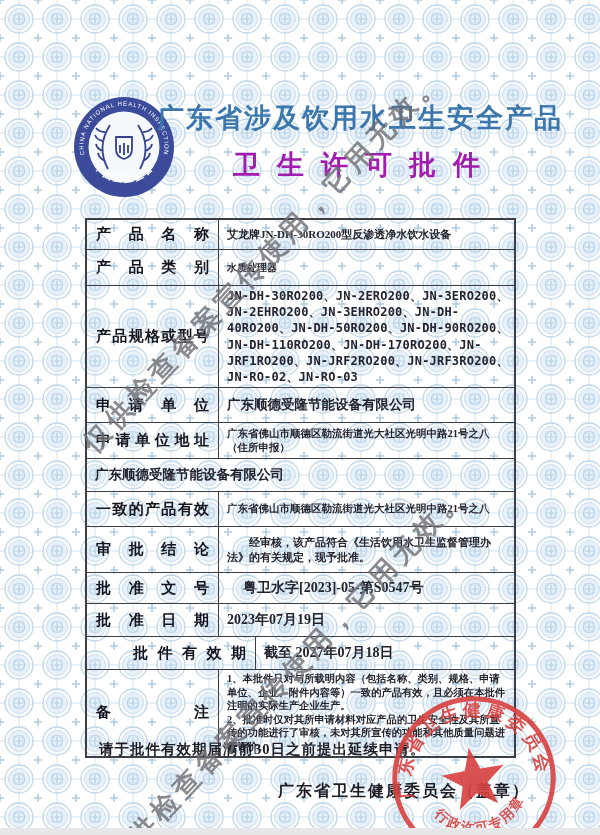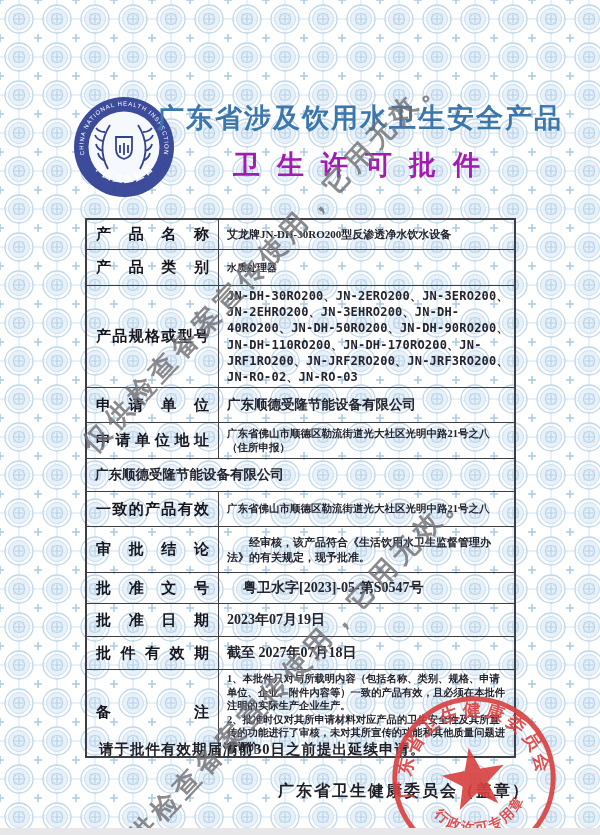--- a/index.html
+++ b/index.html
@@ -27,21 +27,21 @@
   .r-name{min-height:29px;}   .r-name .val span{font-size:11px;}
   .r-cat{min-height:35px;}    .r-cat .val span{font-size:10px;}
   .r-spec{min-height:84px;}   .r-spec .val span{font-family:"DejaVu Sans Mono",monospace;font-size:12px;line-height:1.35;letter-spacing:.2px;}
   .r-app{min-height:34px;}    .r-app .val span{font-size:13.5px;}
   .r-appaddr{min-height:35px;}.r-appaddr .val span{font-size:10.5px;}
   .r-mfr{min-height:32px;}    .r-mfr .val span{font-size:13.5px;}
   .r-mfraddr{min-height:34px;}.r-mfraddr .val span{font-size:10.5px;}
   .r-concl{min-height:45px;}  .r-concl .val span{font-size:11px;line-height:1.35;text-indent:2em;}
   .r-docno{min-height:30px;gap:16px;}  .r-docno .val span{font-size:14px;}
   .r-date{min-height:32px;}   .r-date .val span{font-size:14px;}
-  .r-valid{min-height:32px;}  .r-valid .val span{font-size:14px;}
+  .r-valid{min-height:32px;padding-left:37px;}  .r-valid .val span{font-size:14px;}
   .r-note{min-height:81px;}   .r-note .val span{font-size:10.3px;line-height:1.32;white-space:pre-line;}
   
   .renewal{position:absolute;left:99px;top:740px;font-size:14.5px;font-weight:bold;letter-spacing:1px;color:#1d1d26;z-index:2;}
   .authority{position:absolute;left:278px;top:781px;font-size:16px;font-weight:bold;letter-spacing:2px;color:#1d1d26;z-index:2;}
   .stamp{position:absolute;left:386px;top:690px;width:176px;height:176px;z-index:4;opacity:.9;}
   
   .wm{position:absolute;white-space:nowrap;font-size:27px;font-weight:600;letter-spacing:5px;
     color:#6f6f74;opacity:.8;transform-origin:0 50%;z-index:3;font-family:"Liberation Serif",serif;}
   .wm1{left:88px;top:430px;transform:rotate(-47deg);}
   .wm2{left:112px;top:846px;transform:rotate(-47deg);}

